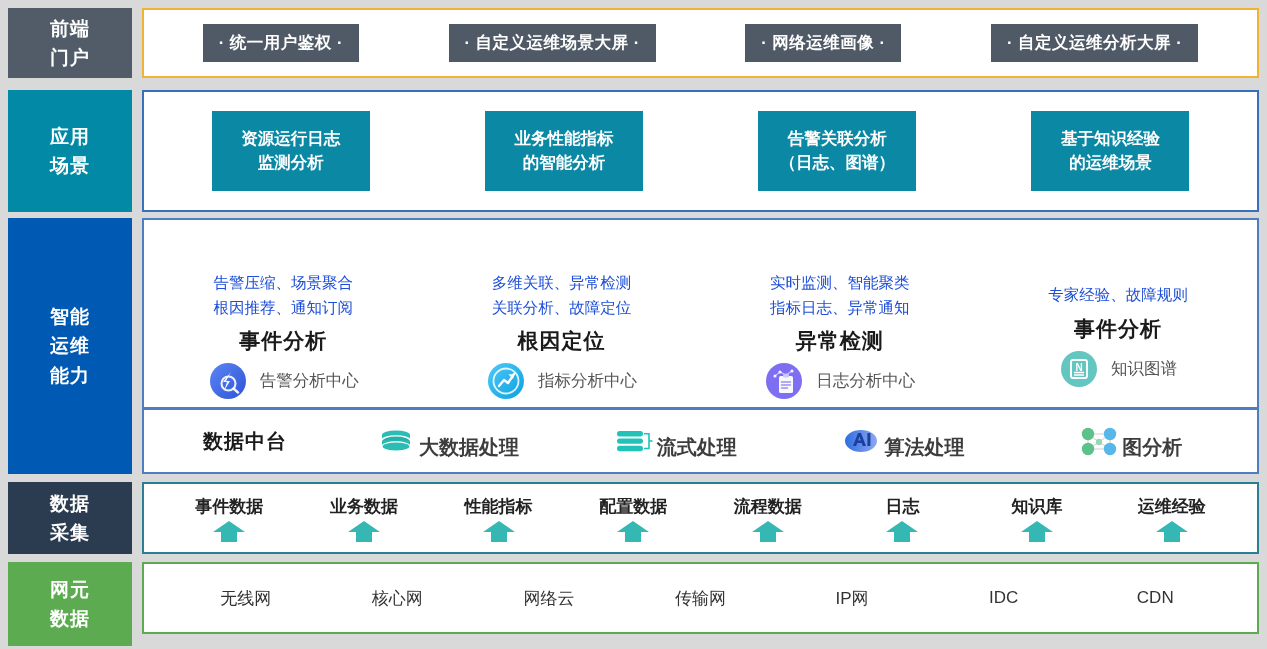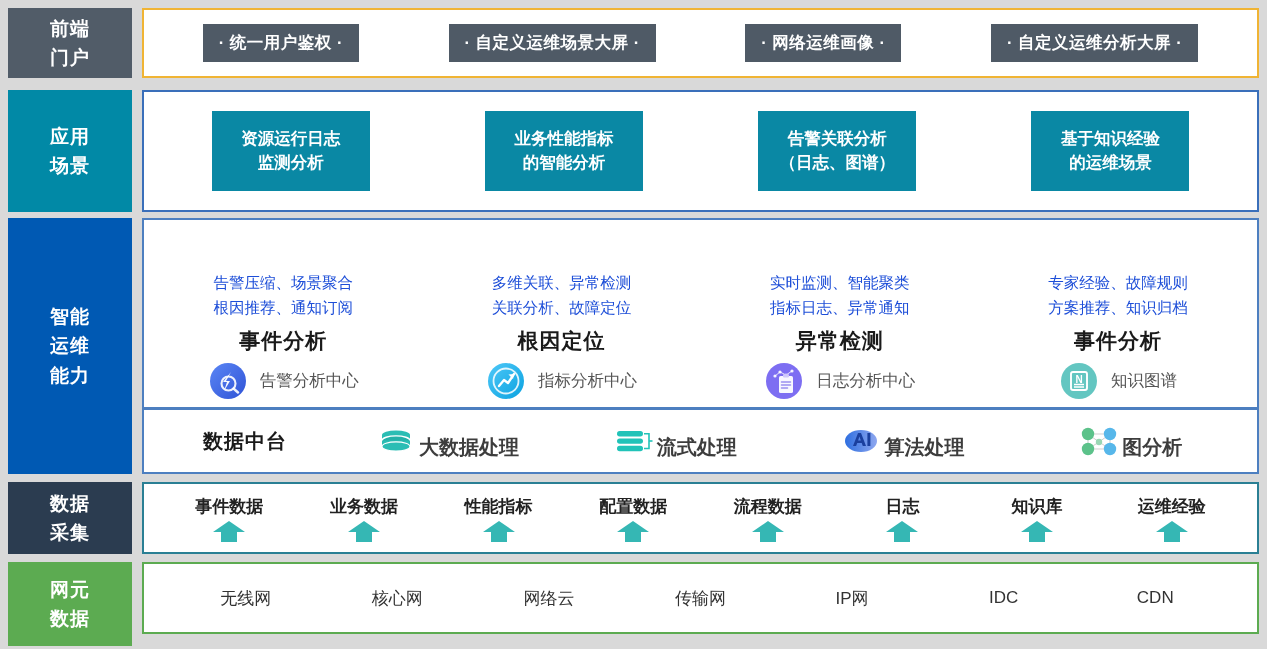--- a/index.html
+++ b/index.html
@@ -238,21 +238,20 @@
                 </g>
               </svg>
             </span>
             <span class="cap-product-label">日志分析中心</span>
           </div>
         </div>
 
         <div class="cap-col">
           <div class="cap-bullets">
             <div>专家经验、故障规则</div>
-            <div>方案推荐、知识归档</div>
           </div>
           <div class="cap-title">事件分析</div>
           <div class="cap-product">
             <span class="cap-icon">
               <svg width="40" height="40" viewBox="0 0 40 40">
                 <circle cx="20" cy="20" r="18" fill="#63c6c1"></circle>
                 <rect x="12" y="11" width="16" height="18" rx="2" fill="none" stroke="#ffffff" stroke-width="1.9"></rect>
                 <text x="20" y="22" font-family="Liberation Sans, sans-serif" font-size="10" font-weight="bold" fill="#ffffff" text-anchor="middle">N</text>
                 <line x1="15" y1="23.5" x2="25" y2="23.5" stroke="#ffffff" stroke-width="1.5"></line>
                 <line x1="15" y1="26" x2="25" y2="26" stroke="#ffffff" stroke-width="1.5"></line>

